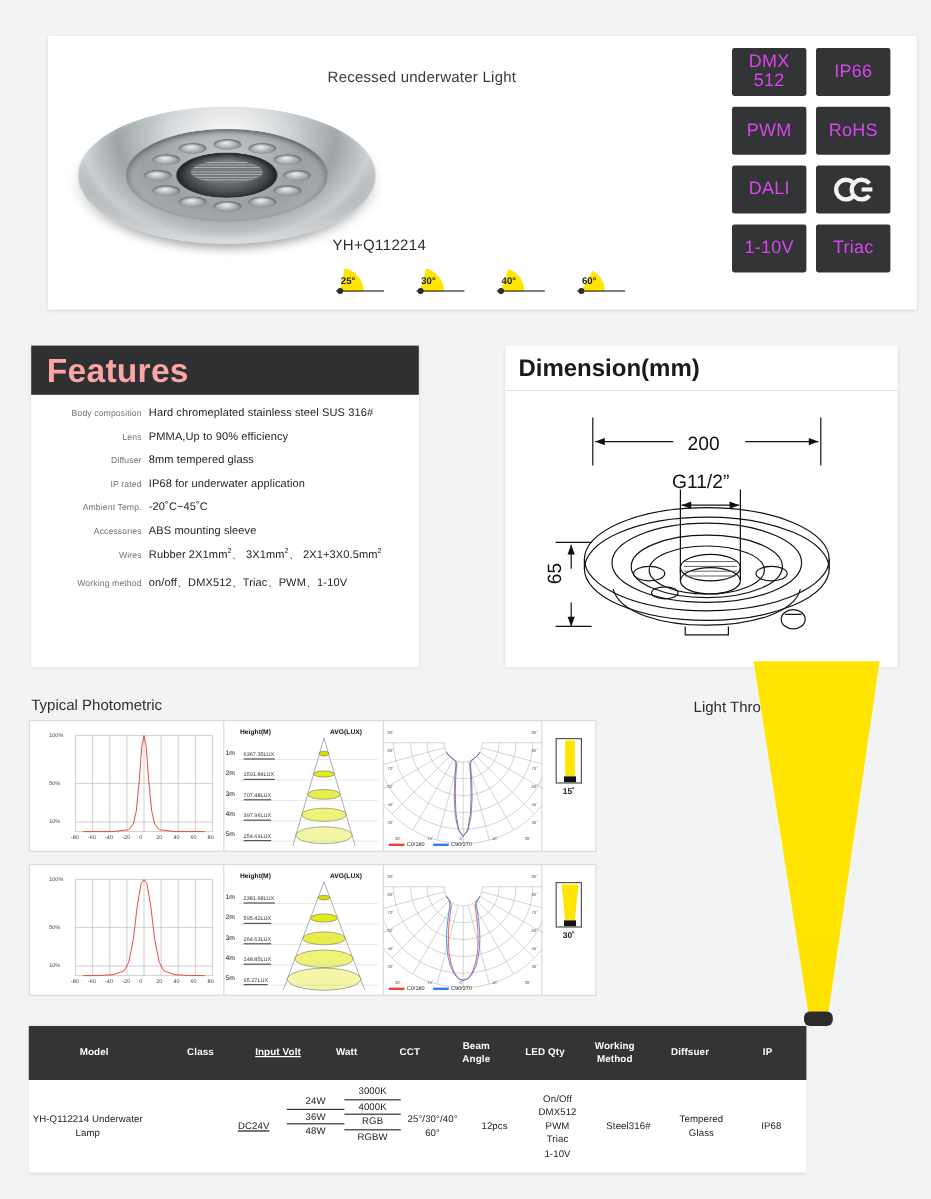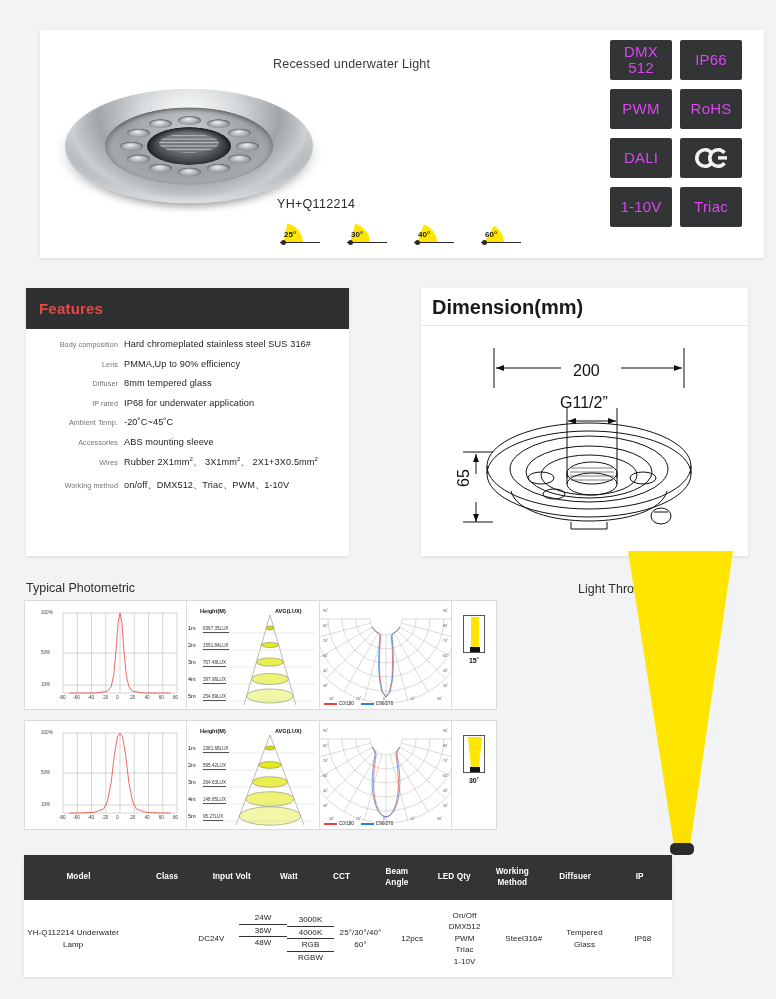--- a/index.html
+++ b/index.html
@@ -95,23 +95,23 @@
   .badge.ce { font-size: 0; }
 
   
   .features {
     position: absolute; left: 26px; top: 288px;
     width: 323px; height: 268px;
     background: #fff;
     box-shadow: 0 1px 3px rgba(0,0,0,.10);
   }
   .features-head {
-    height: 41px; background: #2f3031; color: #ef4444;
+    height: 41px; background: #2f3031; color: #fca5a5;
     display: flex; align-items: center; padding-left: 13px;
-    font-size: 15px; font-weight: bold; letter-spacing: .2px;
+    font-size: 28px; font-weight: bold; letter-spacing: .2px;
   }
   .feat-list { padding: 10px 8px 0 0; }
   .feat-row { display: flex; align-items: baseline; margin-bottom: 9.5px; }
   .feat-key {
     width: 98px; flex: 0 0 98px; text-align: right;
     font-size: 7.2px; color: #6f7477; padding-right: 6px; letter-spacing: .1px;
   }
   .feat-val { font-size: 9.2px; color: #1d1d1d; letter-spacing: .1px; }
 
   
@@ -200,21 +200,21 @@
     display: flex; align-items: center; justify-content: center;
     font-size: 8.2px; font-weight: bold; text-align: center; line-height: 1.25;
     letter-spacing: .1px;
   }
   .spec-body { display: flex; height: 77px; }
   .spec-body div {
     display: flex; align-items: center; justify-content: center;
     font-size: 8px; color: #1c1c1c; text-align: center; line-height: 1.45;
     letter-spacing: .1px; white-space: pre-line;
   }
-  .c0 { width: 118px; } .c1 { width: 74px; } .c2 { width: 66px; }
+  .c0 { width: 118px; } .c1 { width: 74px; } .c2 { width: 66px; text-decoration: underline; }
   .c3 { width: 58px; } .c4 { width: 56px; } .c5 { width: 64px; }
   .c6 { width: 60px; } .c7 { width: 66px; } .c8 { width: 76px; }
   .c9 { width: 70px; } .c10 { width: 70px; }
 </style>
 </head>
 <body>
 
 <div class="page">
 
   <div class="hero">
@@ -565,21 +565,21 @@
         <div class="c7" style="white-space: pre-line;">Working
 Method</div>
         <div class="c9" style="white-space: pre-line;">Diffsuer</div>
         <div class="c10" style="white-space: pre-line;">IP</div>
       </div>
     <div class="spec-body">
         <div class="c0">YH-Q112214  Underwater Lamp</div>
         <div class="c1"></div>
         <div class="c2">DC24V</div>
         <div class="c3" style="display: block; padding-top: 12px; text-align: center;"><div style="border-bottom:.7px solid #333;padding:0 2px">24W</div><div style="border-bottom:.7px solid #333;padding:0 2px">36W</div><div style="border-bottom:none;padding:0 2px">48W</div></div>
-        <div class="c4" style="display: block; padding-top: 14px; text-align: center;"><div style="border-bottom:.7px solid #333;padding:0 2px">3000K</div><div style="border-bottom:.7px solid #333;padding:0 2px">4000K</div><div style="border-bottom:.7px solid #333;padding:0 2px">RGB</div><div style="border-bottom:none;padding:0 2px">RGBW</div></div>
+        <div class="c4" style="display: block; padding-top: 4px; text-align: center;"><div style="border-bottom:.7px solid #333;padding:0 2px">3000K</div><div style="border-bottom:.7px solid #333;padding:0 2px">4000K</div><div style="border-bottom:.7px solid #333;padding:0 2px">RGB</div><div style="border-bottom:none;padding:0 2px">RGBW</div></div>
         <div class="c5">25°/30°/40°
 60°</div>
         <div class="c6">12pcs</div>
         <div class="c7">On/Off
 DMX512
 PWM
 Triac
 1-10V</div>
         <div class="c8">Steel316#</div>
         <div class="c9">Tempered

